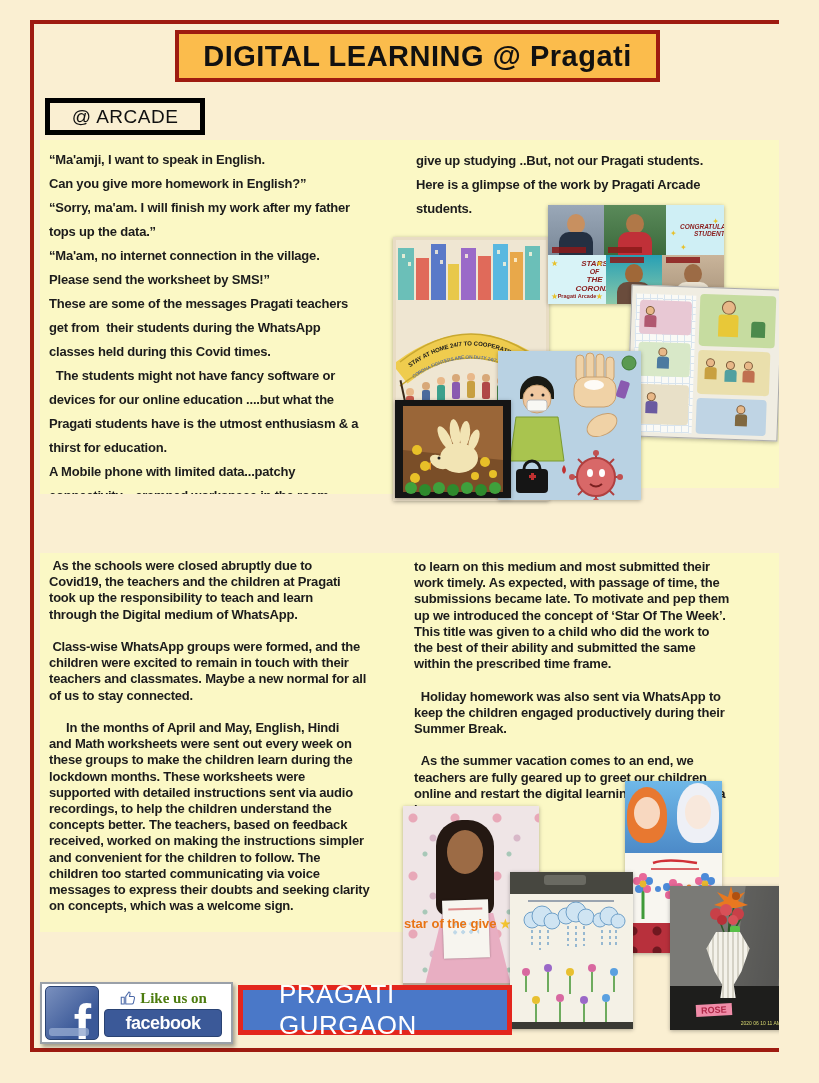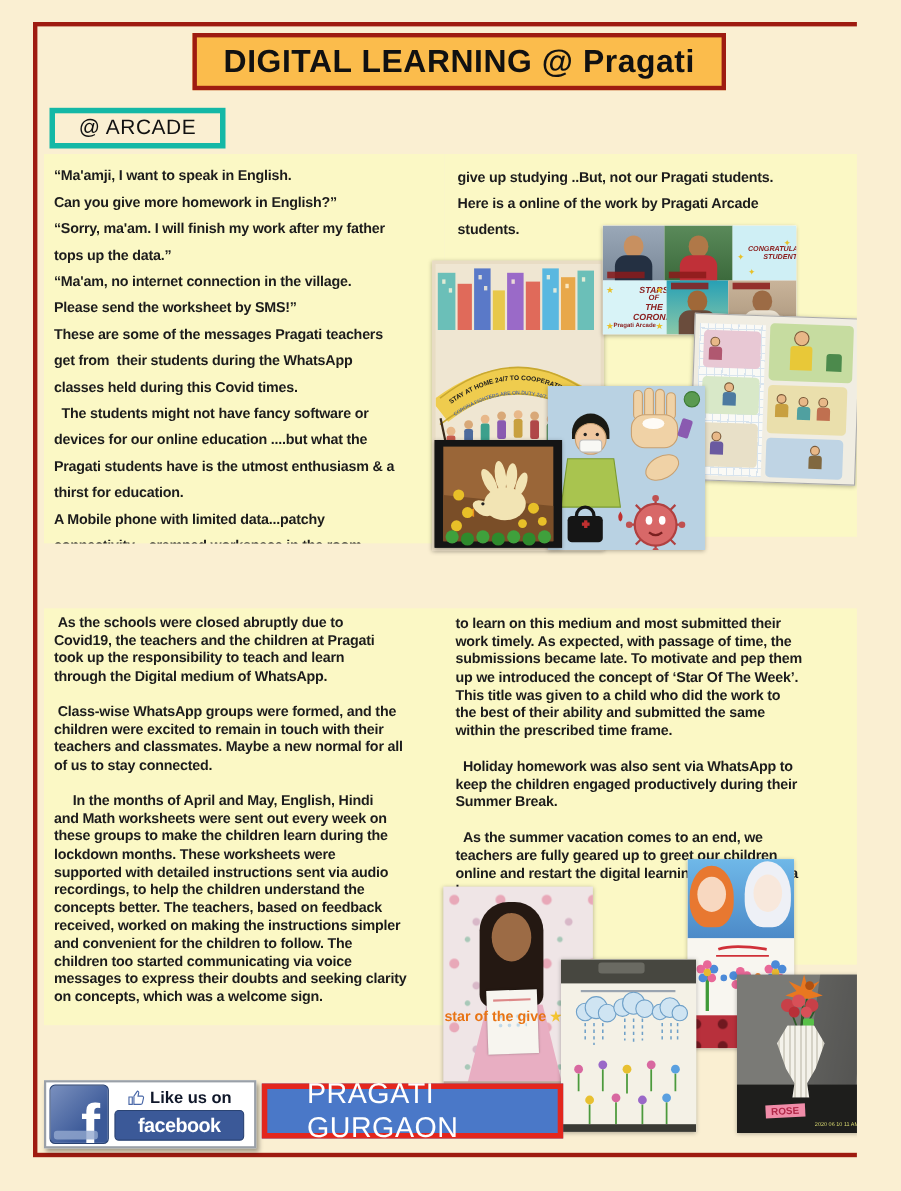--- a/index.html
+++ b/index.html
@@ -13,21 +13,21 @@
     position:absolute; left:30px; top:20px; width:758px; height:1032px;
     border:4px solid #9E1B10; z-index:0;
   }
   .title-box {
     position:absolute; left:175px; top:30px; width:485px; height:52px;
     background:#FBBC4C; border:4px solid #9E1B10; z-index:5;
     display:flex; align-items:center; justify-content:center;
   }
   .title-box span { font-size:29px; font-weight:bold; letter-spacing:.5px; color:#111; }
   .tab {
-    position:absolute; width:160px; height:37px; border:5px solid #14b8a6;
+    position:absolute; width:160px; height:37px; border:5px solid #000000;
     background:#FAEFD2; display:flex; align-items:center; justify-content:center;
     z-index:5;
   }
   .tab span { font-size:19px; color:#111; letter-spacing:.5px; }
   .arcade-tab { left:45px; top:98px; }
   .max-tab   { left:45px; top:511px; }
 
   .panel { position:absolute; background:#FBF8C5; z-index:1; overflow:hidden; }
   .arcade-left  { left:40px;  top:140px; width:364px; height:354px; padding:8px 8px 0 9px; }
   .arcade-right { left:404px; top:140px; width:376px; height:348px; padding:9px 8px 0 12px; }
@@ -106,21 +106,21 @@
   
   .fb-badge { position:absolute; left:40px; top:982px; width:193px; height:62px; z-index:10;
     background:#FFF; border:2px solid #9AA0A8; box-shadow:2px 3px 4px rgba(0,0,0,.35);
     display:flex; align-items:center; padding:3px; cursor:pointer; }
   .fb-f-square { width:54px; height:54px; border-radius:5px; border:1px solid #2A4373;
     background:linear-gradient(135deg,#7A90BE,#3B5998 70%); position:relative; overflow:hidden; flex:0 0 auto; }
   .fb-f-square .f { position:absolute; right:7px; bottom:-14px; font-size:52px; font-weight:bold; color:#FFF; }
   .fb-f-square .sheen { position:absolute; left:3px; bottom:3px; width:40px; height:8px; background:#93A9D0; border-radius:3px; opacity:.8; }
   .fb-right { margin-left:5px; display:flex; flex-direction:column; align-items:center; gap:2px; }
   .fb-like-row { display:flex; align-items:center; gap:3px; }
-  .fb-like-row span { font-size:15px; font-weight:bold; color:#0f172a; }
+  .fb-like-row span { font-size:15px; font-weight:bold; color:#4d7c0f;font-family:Liberation Serif, serif; }
   .fb-word-box { background:#3B5998; border:1px solid #2A4373; border-radius:4px; width:118px; height:28px;
     display:flex; align-items:center; justify-content:center; }
   .fb-word-box span { color:#FFF; font-size:18px; font-weight:bold; letter-spacing:-.5px; }
   .pragati-btn { position:absolute; left:238px; top:985px; width:274px; height:50px; z-index:10;
     background:#4A78C8; border:5px solid #E3261D; display:flex; align-items:center; justify-content:center; cursor:pointer; }
   .pragati-btn span { color:#FFF; font-size:26px; letter-spacing:.5px;margin-left:36px; }
 </style>
 </head>
 <body>
 
@@ -148,21 +148,21 @@
 devices for our online education ....but what the
 Pragati students have is the utmost enthusiasm &amp; a
 thirst for education.
 A Mobile phone with limited data...patchy
 connectivity....cramped workspace in the room....
 distractions from the siblings...noise from the
 neighbours...reasons that anyone would probably</p>
   </div>
   <div class="panel arcade-right">
     <p class="body-text">give up studying ..But, not our Pragati students.
-Here is a online of the work by Pragati Arcade
+Here is a glimpse of the work by Pragati Arcade
 students.</p>
   </div>
 
   <figure class="art img-stayhome">
     <svg width="150" height="258" viewBox="0 0 150 258">
       <rect x="0" y="0" width="150" height="258" fill="#EFE6D2"></rect>
       <g>
         <rect x="2" y="8" width="16" height="52" fill="#6BBFB8"></rect>
           <rect x="20" y="18" width="13" height="42" fill="#E06A5A"></rect>
         <rect x="35" y="4" width="15" height="56" fill="#5A79C8"></rect>

